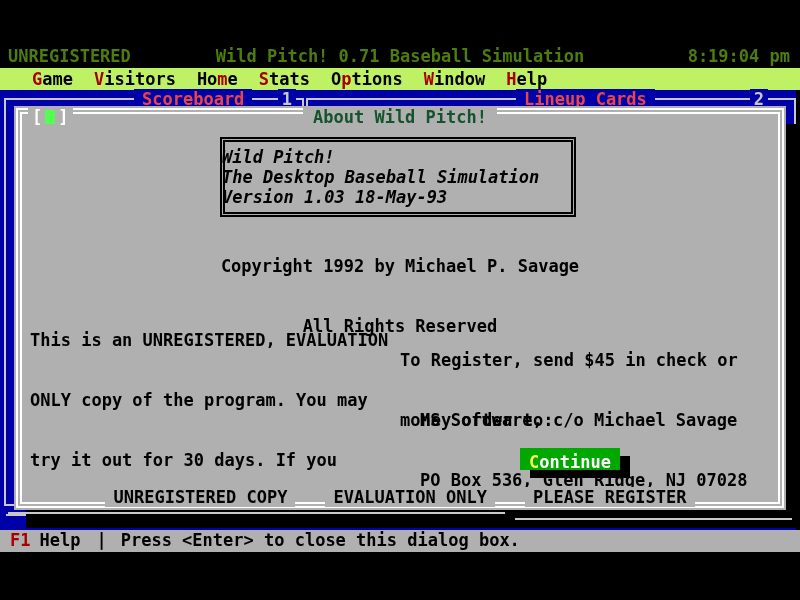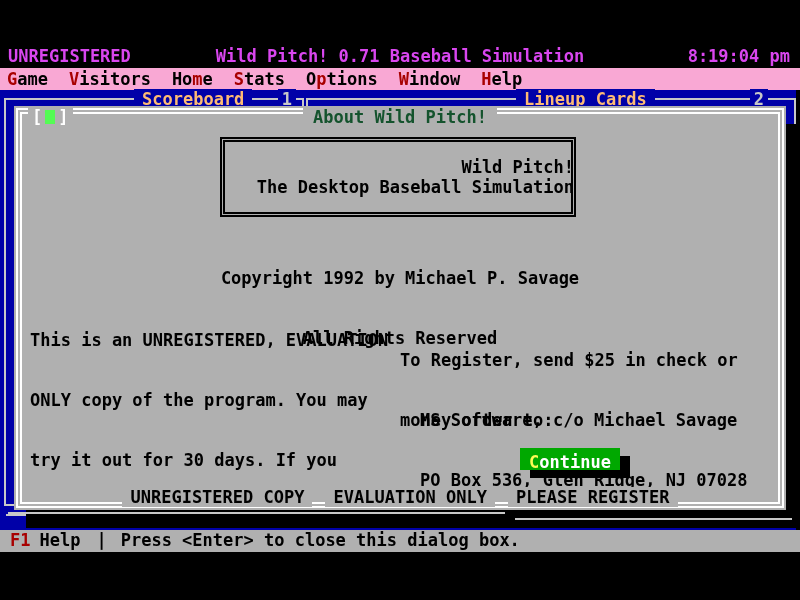--- a/index.html
+++ b/index.html
@@ -2,40 +2,40 @@
 <html><head>
 <meta charset="utf-8">
 <style>
   html,body { margin:0; padding:0; background:#000; }
   .screen {
     position:relative; width:800px; height:600px; background:#000;
     font-family:"DejaVu Sans Mono", monospace; font-weight:bold;
     font-size:17px; line-height:20px; overflow:hidden; cursor:default;
   }
   
-  .titlebar { position:absolute; left:0; top:46px; width:800px; height:22px; color:#d946ef; }
+  .titlebar { position:absolute; left:0; top:46px; width:800px; height:22px; color:#4d7c0f; }
   .tb-left   { position:absolute; left:8px; top:0; }
   .tb-center { position:absolute; left:0; top:0; width:100%; text-align:center; }
   .tb-right  { position:absolute; right:10px; top:0; }
   
   .menubar {
     position:absolute; left:0; top:68px; width:800px; height:22px;
-    background:#f9a8d4; color:#000; display:flex; gap:21px;
-    padding-left:7px; box-sizing:border-box; align-items:center;
+    background:#bef264; color:#000; display:flex; gap:21px;
+    padding-left:32px; box-sizing:border-box; align-items:center;
   }
   .menu-item { height:22px; line-height:22px; white-space:pre; }
   .hot { color:#a80000; }
   
   .desktop { position:absolute; left:0; top:90px; width:800px; height:440px; background:#0000a8; }
   .edge-right { position:absolute; right:0; top:0; width:4px; height:440px; background:#000; z-index:5; }
   .win-frame { position:absolute; border:2px solid #c8c8c8; z-index:1; }
   #win1 { left:4px;   top:8px; width:296px; height:404px; }
   #win2 { left:306px; top:8px; width:486px; height:410px; }
   .win-title {
-    position:absolute; top:-11px; background:#0000a8; color:#fdba74;
+    position:absolute; top:-11px; background:#0000a8; color:#ef4444;
     padding:0 8px; white-space:pre;
   }
   .win-num {
     position:absolute; top:-11px; background:#0000a8; color:#c8c8c8;
     padding:0 4px;
   }
   #win1 .win-title { left:128px; }
   #win1 .win-num   { right:6px; }
   #win2 .win-title { left:208px; }
   #win2 .win-num   { right:26px; }
@@ -56,35 +56,35 @@
   }
   .close-box {
     position:absolute; top:1px; left:14px; background:#b0b0b0; color:#fff;
     padding:0 4px; z-index:4; display:flex; align-items:center; gap:3px; height:20px;
   }
   .close-icon { width:10px; height:14px; background:#54fc54; display:inline-block; }
   .about-box { position:absolute; left:206px; top:31px; width:352px; height:76px; border:2px solid #000; }
   .about-box::before { content:""; position:absolute; inset:1px; border:2px solid #000; pointer-events:none; }
   .about-lines {
     position:absolute; inset:0; display:flex; flex-direction:column;
-    justify-content:center; align-items:flex-end; white-space:pre;
+    justify-content:center; align-items:flex-start; white-space:pre;font-style:italic;
   }
-  .copyright { position:absolute; left:0; top:122px; width:100%; text-align:center; white-space:pre; }
+  .copyright { position:absolute; left:0; top:110px; width:100%; text-align:center; white-space:pre; }
   .body-left { position:absolute; left:16px; top:184px; white-space:pre; }
   .register-top  { position:absolute; left:386px; top:204px; white-space:pre; }
   .register-addr { position:absolute; left:406px; top:264px; white-space:pre; }
   .continue-btn {
     position:absolute; left:506px; top:342px; width:100px; height:22px;
     background:#00a800; box-shadow:10px 8px 0 #000; color:#fff;
     text-align:center; line-height:22px; border:0; font:inherit; padding:4px;
   }
   .continue-btn .hotc { color:#fcfc54; }
   .badges {
     position:absolute; bottom:3px; left:0; width:100%;
-    display:flex; justify-content:center; gap:13px; z-index:4;
+    display:flex; justify-content:center; gap:30px; z-index:4;
   }
   .badge { background:#b0b0b0; padding:0 8px; white-space:pre; }
   
   .statusbar {
     position:absolute; left:0; top:530px; width:800px; height:22px;
     background:#b0b0b0; color:#000; display:flex; white-space:pre;
   }
   .sb-key { color:#a80000; margin-left:10px; }
   .sb-keylabel { margin-left:9px; }
   .sb-sep { margin:0 14px 0 16px; }
@@ -133,20 +133,21 @@
           <span class="close-icon"></span>
           <span>]</span>
         </span>
 
       <span class="dlg-title">About Wild Pitch!</span>
 
       <div class="about-box">
         <div class="about-lines">
           <div>Wild Pitch!</div>
           <div>The Desktop Baseball Simulation</div>
+          <div>Version 1.03 18-May-93</div>
         </div>
       </div>
 
       <div class="copyright">
         <div>Copyright 1992 by Michael P. Savage</div>
         <div>All Rights Reserved</div>
       </div>
 
       <div class="body-left">
         <div>This is an UNREGISTERED, EVALUATION</div>
@@ -154,21 +155,21 @@
         <div>try it out for 30 days. If you</div>
         <div>would like to continue to use it,</div>
         <div>you'll have to register. When you</div>
         
         
         
         
       </div>
 
       <div class="register-top">
-        <div>To Register, send $25 in check or</div>
+        <div>To Register, send $45 in check or</div>
         <div>money order to:</div>
       </div>
 
       <div class="register-addr">
         <div>MS Software, c/o Michael Savage</div>
         <div>PO Box 536, Glen Ridge, NJ 07028</div>
       </div>
 
       <button class="continue-btn"><span class="hotc">C</span><span>ontinue</span></button>
 

